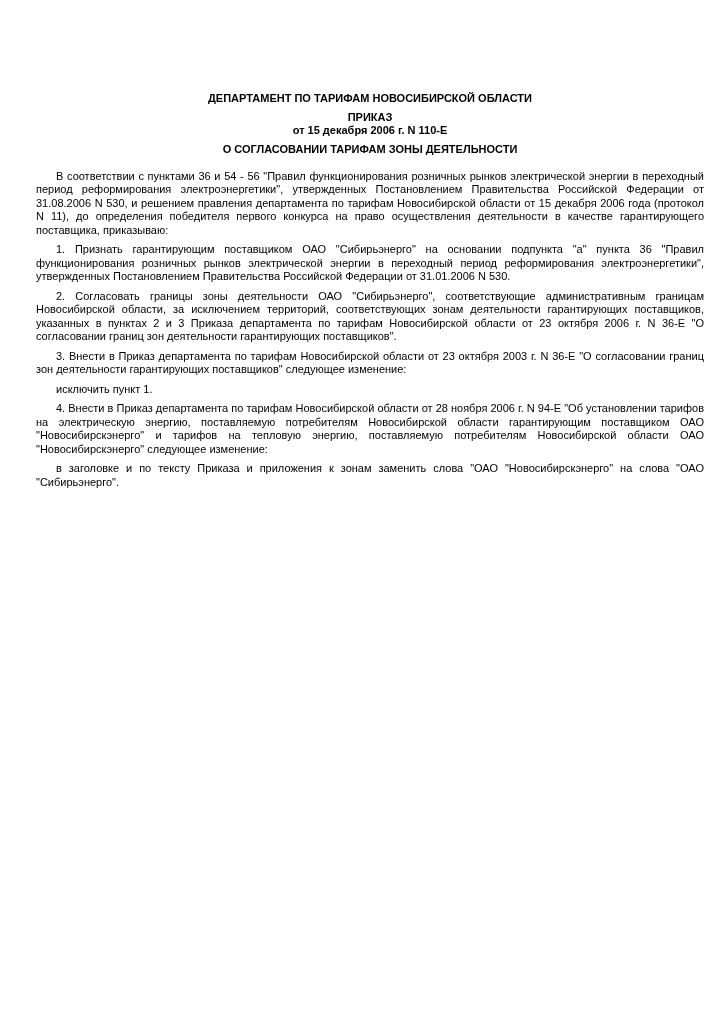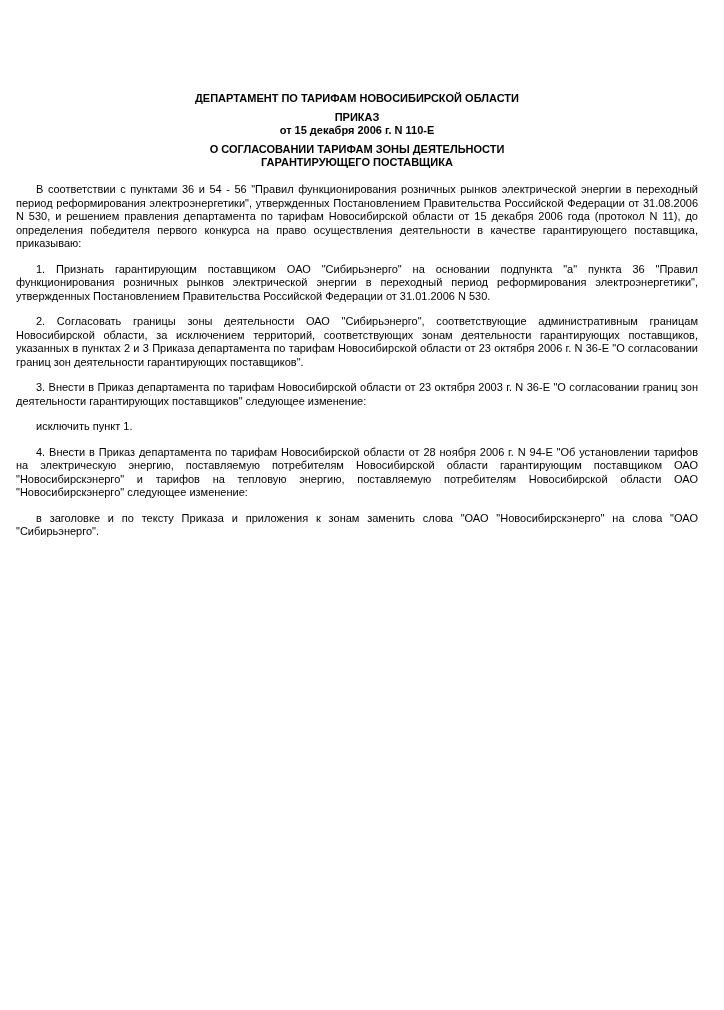--- a/index.html
+++ b/index.html
@@ -12,38 +12,38 @@
     width: 724px;
     height: 1010px;
     background: #ffffff;
     overflow: hidden;
     font-family: "Liberation Sans", sans-serif;
     font-size: 11px;
     line-height: 13.5px;
     color: #000000;
   }
   .doc {
-    padding: 92px 14px 0 4px;
+    padding: 92px 14px 0 30px;
   }
   .doc-header {
     text-align: center;
     font-weight: bold;
   }
   .h-line {
     white-space: nowrap;
   }
   .h-group {
     margin-top: 5px;
   }
   .doc-body {
     margin-top: 13.5px;
     text-align: justify;
   }
   .doc-body p {
-    margin: 12px;
+    margin: 6px;
     padding: 0;
     text-indent: 20px;
   }
   .signature {
     margin-top: 27px;
     text-align: right;
   }
 </style>
 </head>
 <body>
@@ -52,21 +52,20 @@
   <div class="doc">
 
     <div class="doc-header">
       <div class="h-line">ДЕПАРТАМЕНТ ПО ТАРИФАМ НОВОСИБИРСКОЙ ОБЛАСТИ</div>
       <div class="h-group">
         <div class="h-line">ПРИКАЗ</div>
         <div class="h-line">от 15 декабря 2006 г. N 110-Е</div>
       </div>
       <div class="h-group">
         <div class="h-line">О СОГЛАСОВАНИИ ТАРИФАМ ЗОНЫ ДЕЯТЕЛЬНОСТИ</div>
-        <div class="h-line">ГАРАНТИРУЮЩЕГО ПОСТАВЩИКА</div>
       </div>
     </div>
 
     <div class="doc-body">
       <p>В соответствии с пунктами 36 и 54 - 56 "Правил функционирования розничных рынков электрической энергии в переходный период реформирования электроэнергетики", утвержденных Постановлением Правительства Российской Федерации от 31.08.2006 N 530, и решением правления департамента по тарифам Новосибирской области от 15 декабря 2006 года (протокол N 11), до определения победителя первого конкурса на право осуществления деятельности в качестве гарантирующего поставщика, приказываю:</p>
       <p>1. Признать гарантирующим поставщиком ОАО "Сибирьэнерго" на основании подпункта "а" пункта 36 "Правил функционирования розничных рынков электрической энергии в переходный период реформирования электроэнергетики", утвержденных Постановлением Правительства Российской Федерации от 31.01.2006 N 530.</p>
       <p>2. Согласовать границы зоны деятельности ОАО "Сибирьэнерго", соответствующие административным границам Новосибирской области, за исключением территорий, соответствующих зонам деятельности гарантирующих поставщиков, указанных в пунктах 2 и 3 Приказа департамента по тарифам Новосибирской области от 23 октября 2006 г. N 36-Е "О согласовании границ зон деятельности гарантирующих поставщиков".</p>
       <p>3. Внести в Приказ департамента по тарифам Новосибирской области от 23 октября 2003 г. N 36-Е "О согласовании границ зон деятельности гарантирующих поставщиков" следующее изменение:</p>
       <p>исключить пункт 1.</p>
       <p>4. Внести в Приказ департамента по тарифам Новосибирской области от 28 ноября 2006 г. N 94-Е "Об установлении тарифов на электрическую энергию, поставляемую потребителям Новосибирской области гарантирующим поставщиком ОАО "Новосибирскэнерго" и тарифов на тепловую энергию, поставляемую потребителям Новосибирской области ОАО "Новосибирскэнерго" следующее изменение:</p>

